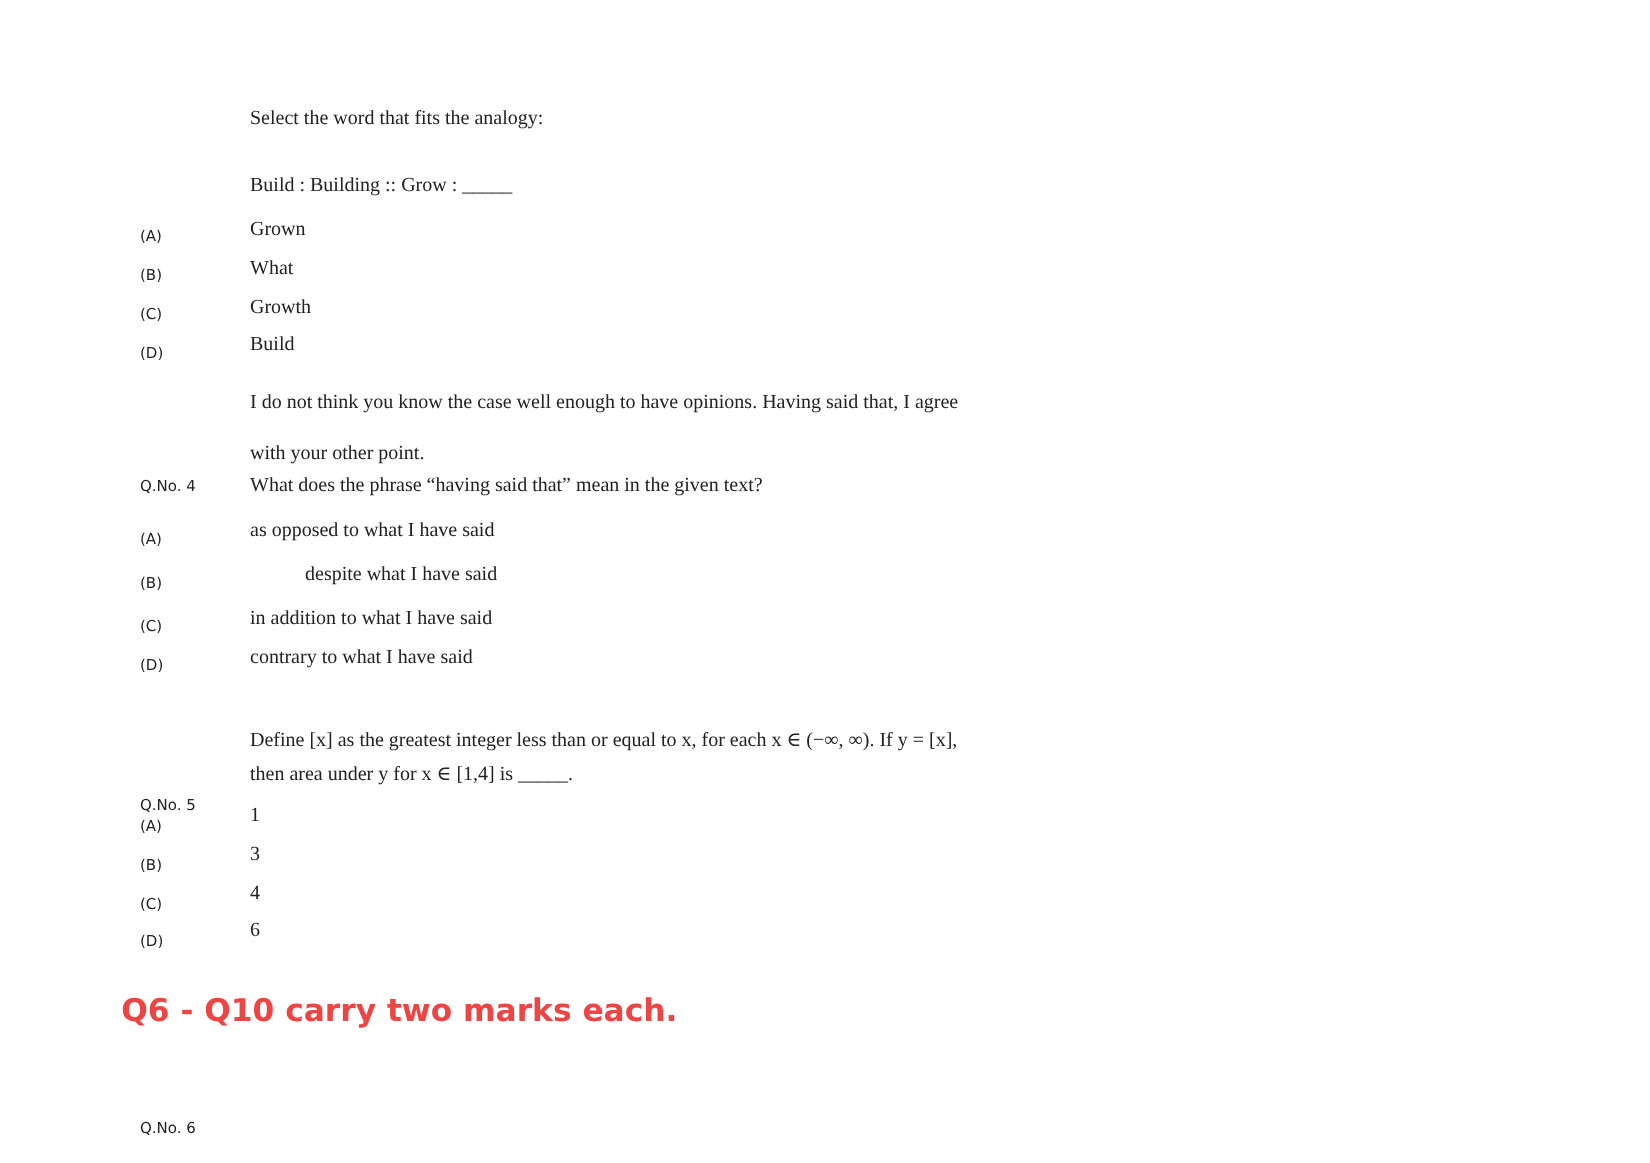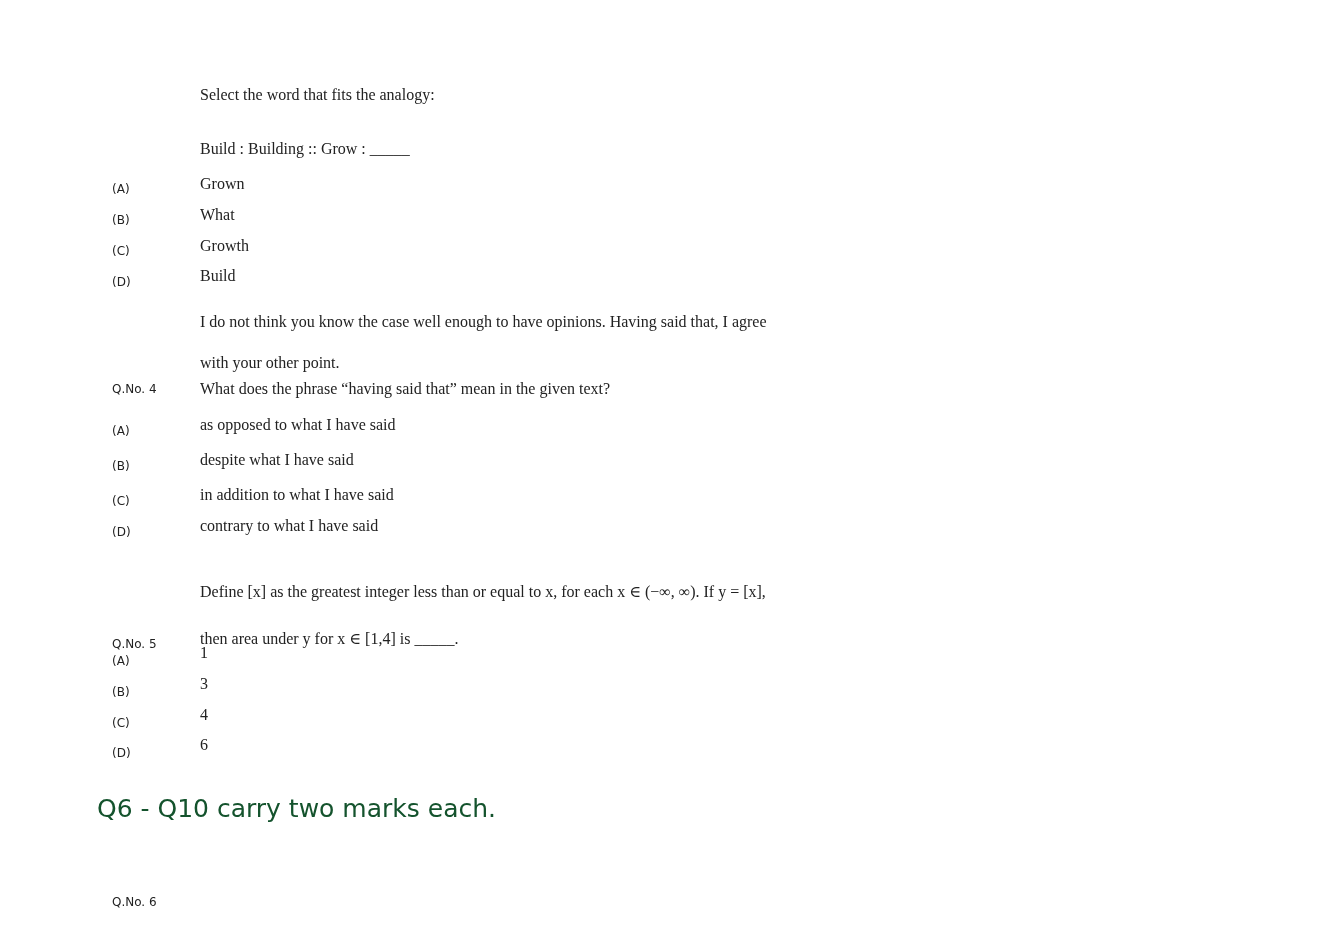--- a/index.html
+++ b/index.html
@@ -1,21 +1,21 @@
 <!DOCTYPE html>
 <html><head>
   <meta charset="utf-8">
   <style>
     html, body { margin: 0; padding: 0; background: #ffffff; }
     body { width: 1320px; height: 930px; position: relative; overflow: hidden; color: #1a1a1a; }
     .serif { font-family: "Liberation Serif", "DejaVu Serif", serif; font-size: 16px; color: #222; }
     .label { position: absolute; left: 112px; font-family: "DejaVu Sans", "Liberation Sans", sans-serif; font-size: 12px; color: #222; }
     .text { position: absolute; left: 200px; white-space: nowrap; }
     .qno { position: absolute; left: 112px; font-family: "DejaVu Sans", "Liberation Sans", sans-serif; font-size: 12px; color: #222; margin-top: 48px; }
-    .heading { position: absolute; left: 97px; top: 794px; font-family: "DejaVu Sans", "Liberation Sans", sans-serif; font-weight: normal; font-size: 25px; color: #14532d; }
+    .heading { position: absolute; left: 97px; top: 794px; font-family: "DejaVu Sans", "Liberation Sans", sans-serif; font-weight: bold; font-size: 25px; color: #ef4444; }
   </style>
 </head>
 <body>
 
 <div>
   <div class="text serif" style="top:86px;">Select the word that fits the analogy:</div>
   <div class="text serif" style="top:140px;">Build : Building :: Grow : _____</div>
 
   <div class="label" style="top:182px;">(A)</div>
   <div class="text serif" style="top:175px;">Grown</div>
@@ -33,33 +33,33 @@
 <div>
   <div class="qno" style="top:334px;">Q.No. 4</div>
   <div class="text serif" style="top:313px;">I do not think you know the case well enough to have opinions. Having said that, I agree</div>
   <div class="text serif" style="top:354px;">with your other point.</div>
   <div class="text serif" style="top:380px;">What does the phrase “having said that” mean in the given text?</div>
 
   <div class="label" style="top:424px;">(A)</div>
   <div class="text serif" style="top:416px;">as opposed to what I have said</div>
 
   <div class="label" style="top:459px;">(B)</div>
-  <div class="text serif" style="top:451px;">despite what I have said</div>
+  <div class="text serif" style="top:451px;margin-left:44px;">despite what I have said</div>
 
   <div class="label" style="top:494px;">(C)</div>
   <div class="text serif" style="top:486px;">in addition to what I have said</div>
 
   <div class="label" style="top:525px;">(D)</div>
   <div class="text serif" style="top:517px;">contrary to what I have said</div>
 </div>
 
 <div>
   <div class="qno" style="top:589px;">Q.No. 5</div>
   <div class="text serif" style="top:582px;">Define [x] as the greatest integer less than or equal to x, for each x ∈ (−∞, ∞). If y = [x],</div>
-  <div class="text serif" style="top:629px;text-align:center;">then area under y for x ∈ [1,4] is _____.</div>
+  <div class="text serif" style="top:609px;text-align:center;">then area under y for x ∈ [1,4] is _____.</div>
 
   <div class="label" style="top:654px;">(A)</div>
   <div class="text serif" style="top:644px;">1</div>
 
   <div class="label" style="top:685px;">(B)</div>
   <div class="text serif" style="top:675px;">3</div>
 
   <div class="label" style="top:716px;">(C)</div>
   <div class="text serif" style="top:706px;">4</div>
 

